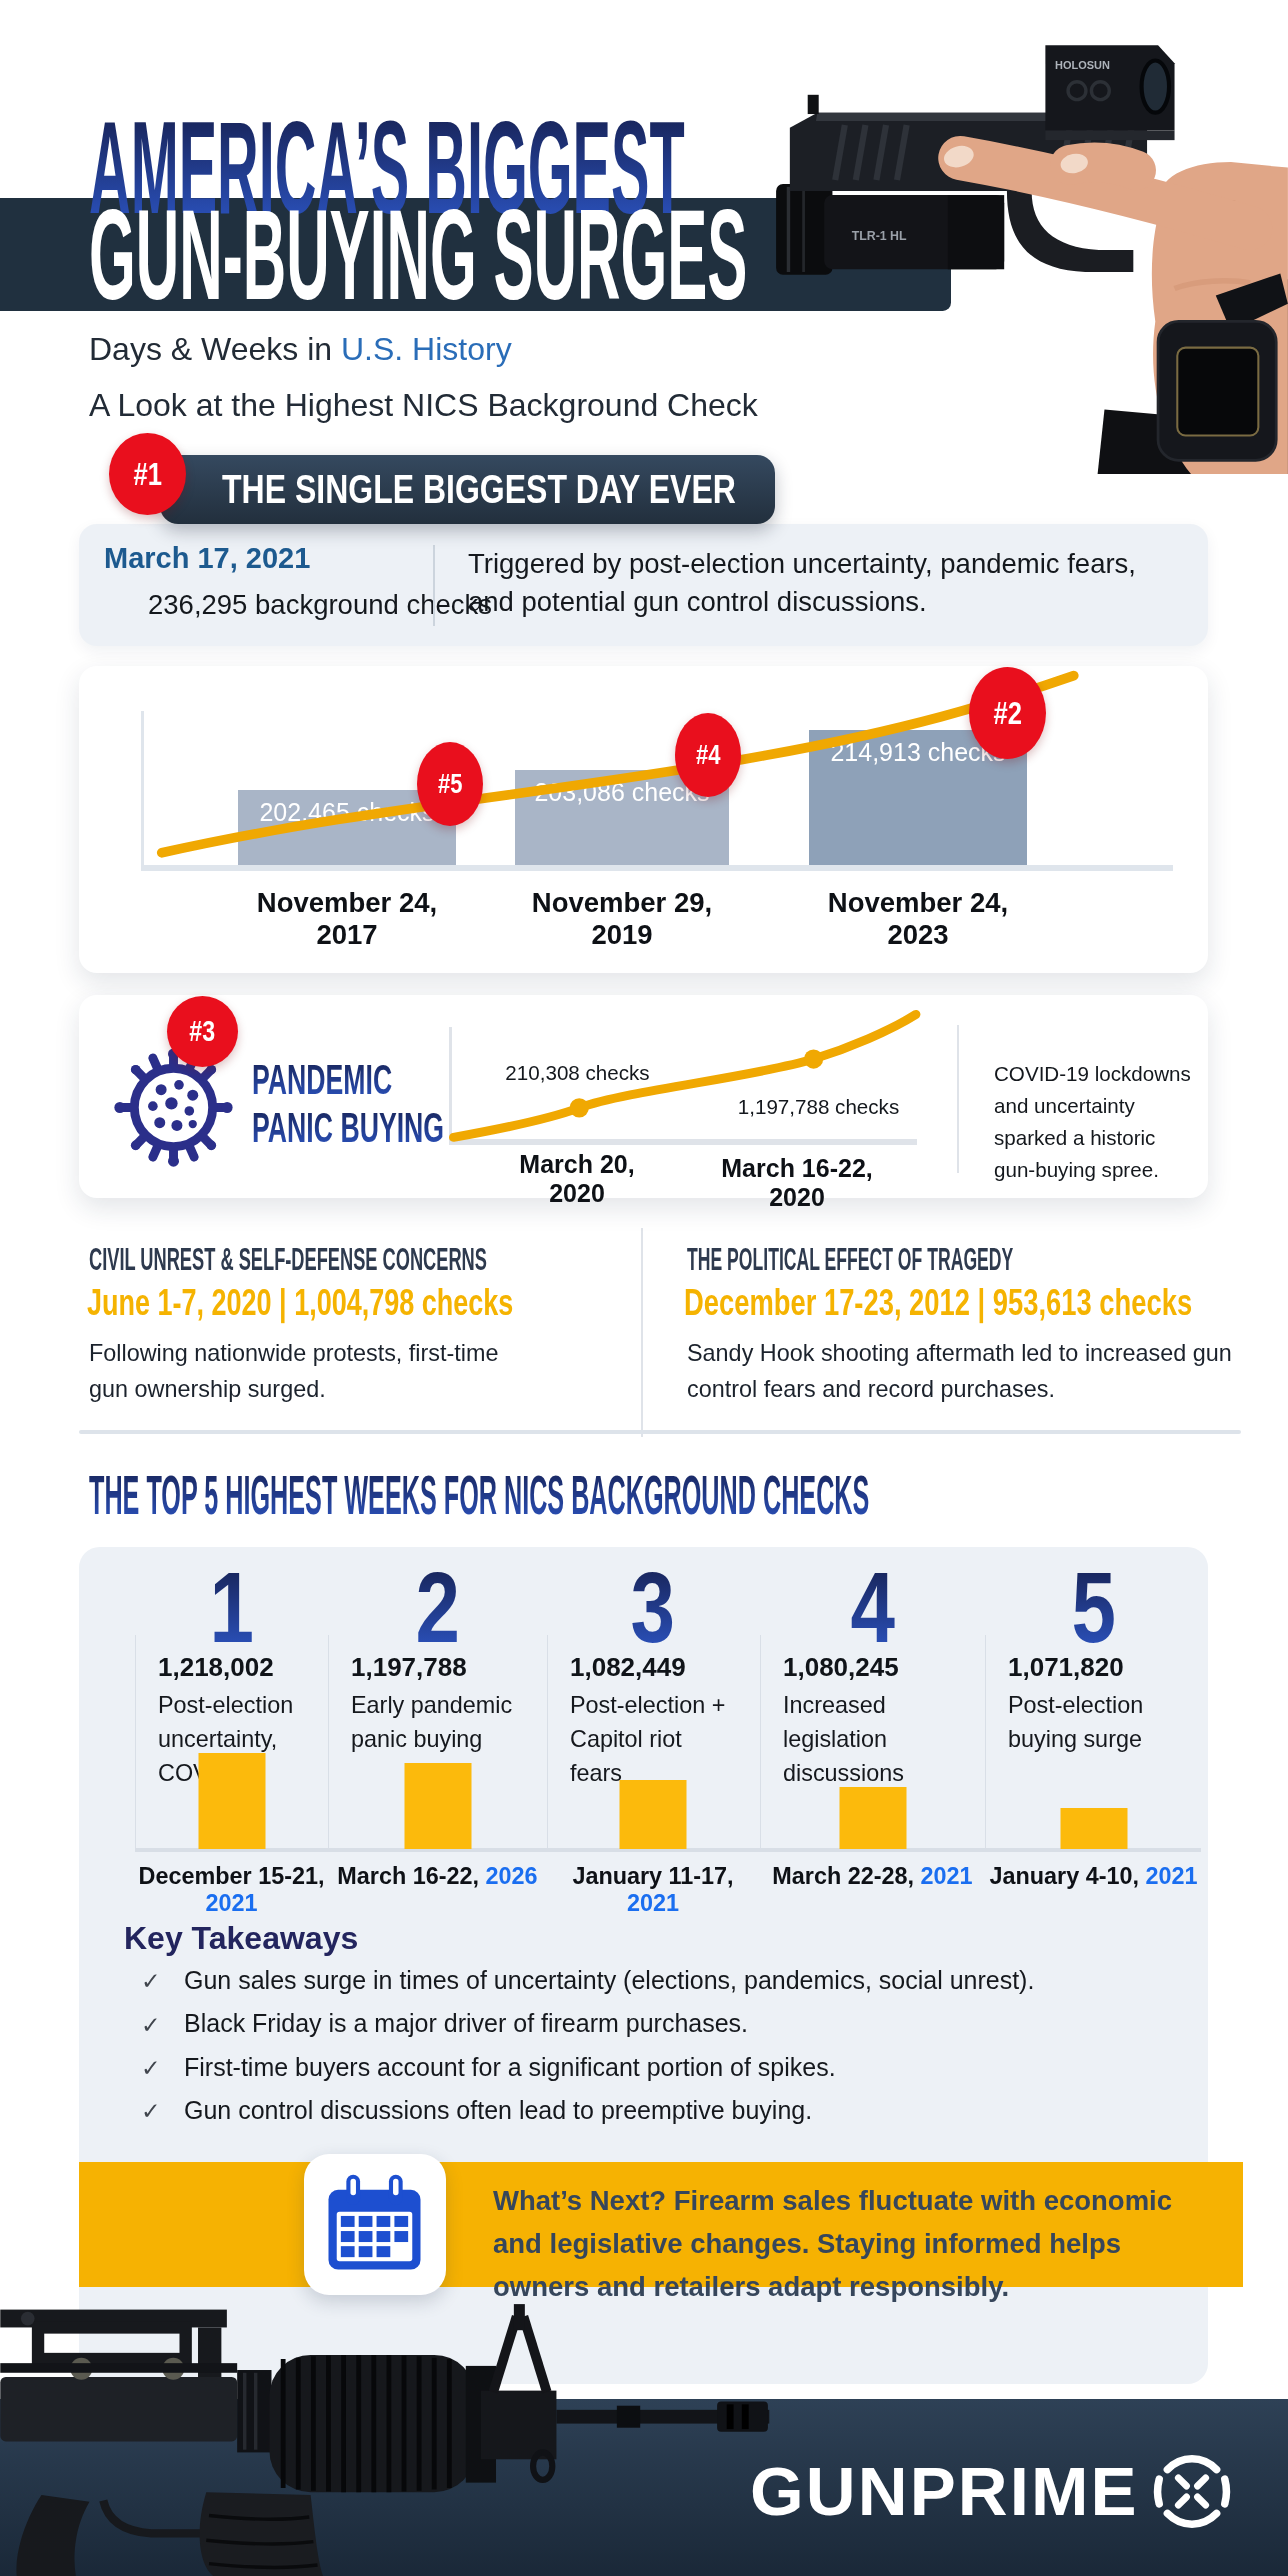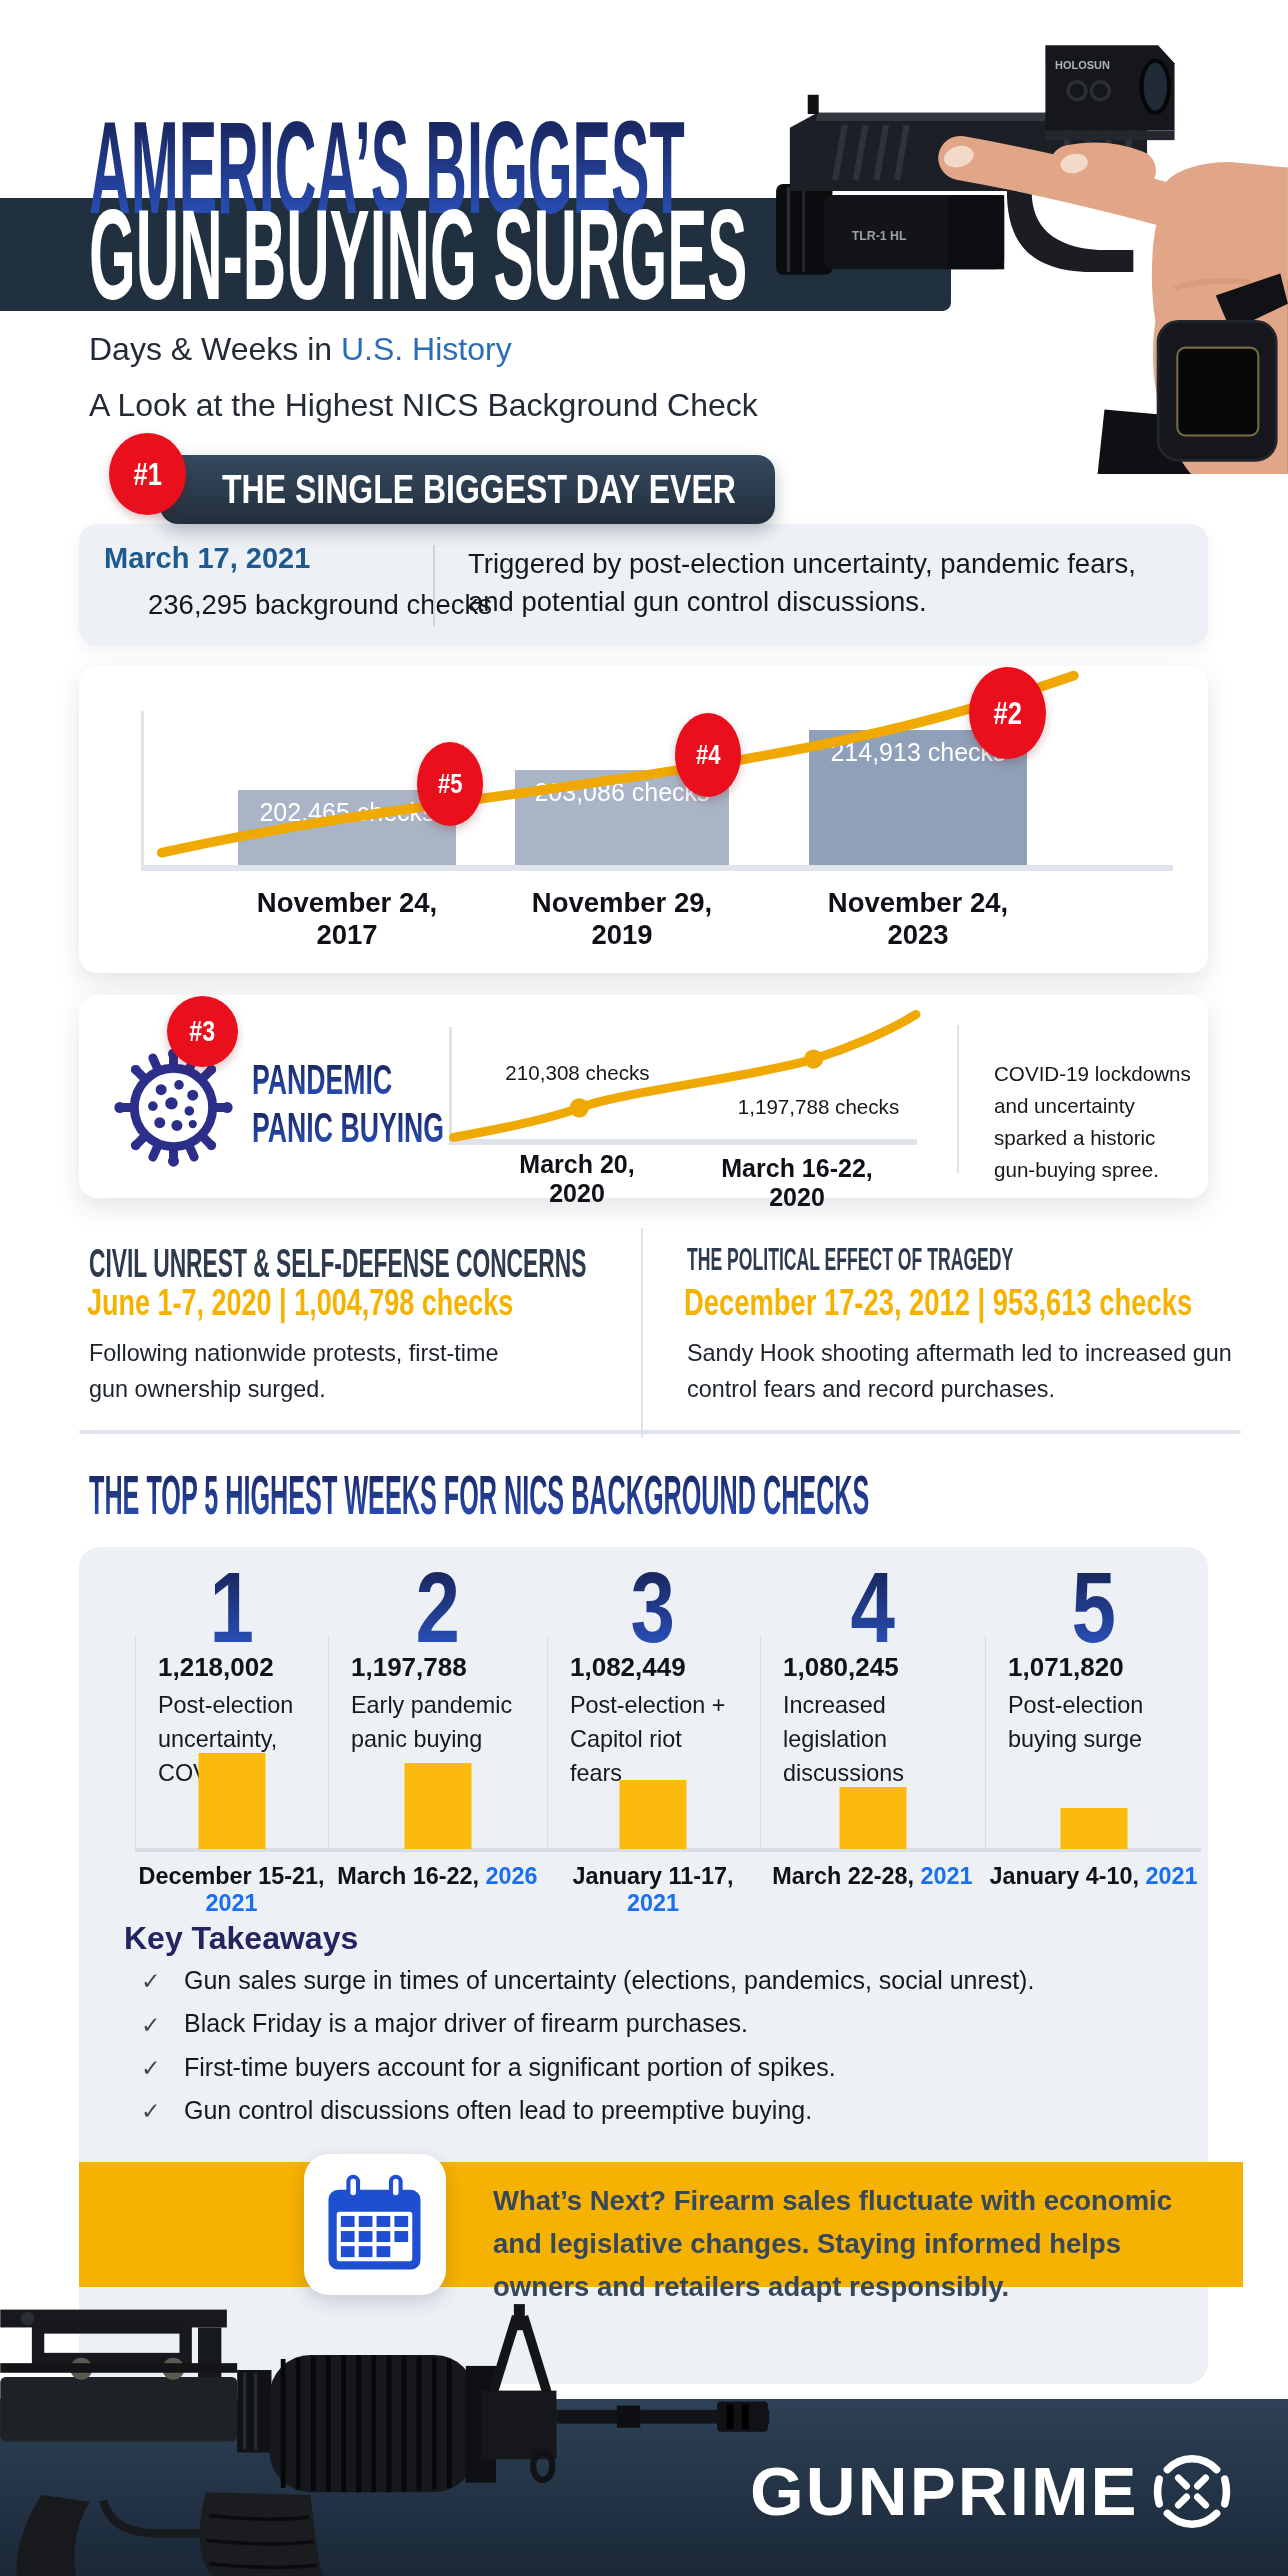--- a/index.html
+++ b/index.html
@@ -210,21 +210,21 @@
     </svg>
     <div class="abs" style="left:416px;top:66px;width:165px;text-align:center;font-size:20.6px;color:#14181d;">210,308 checks</div>
     <div class="abs" style="left:657px;top:100px;width:165px;text-align:center;font-size:20.6px;color:#14181d;">1,197,788 checks</div>
     <div class="abs" style="left:412px;top:155px;width:172px;text-align:center;font-size:25px;font-weight:bold;color:#0e1116;">March 20, 2020</div>
     <div class="abs" style="left:632px;top:159px;width:172px;text-align:center;font-size:25px;font-weight:bold;color:#0e1116;">March 16-22, 2020</div>
 
     <div class="abs" style="left:878px;top:30px;width:2.1px;height:148px;background:#dfe3e9;"></div>
     <div class="abs" style="left:915px;top:63px;width:206px;font-size:20.6px;line-height:32px;color:#14181d;">COVID-19 lockdowns and uncertainty sparked a historic gun-buying spree.</div>
   </div>
 
-  <div class="abs slateheading" style="left:89px;top:1241px;font-size:40px;">
+  <div class="abs slateheading" style="left:89px;top:1241px;font-size:32px;">
     <span class="cond" style="--sx:0.57;">CIVIL UNREST &amp; SELF-DEFENSE CONCERNS</span></div>
   <div class="abs goldstat" style="left:87px;top:1282px;font-size:36px;">
     <span class="cond" style="--sx:0.75;">June 1-7, 2020 | 1,004,798 checks</span></div>
   <div class="abs" style="left:89px;top:1335px;width:419px;font-size:23.4px;line-height:36px;color:#1b222c;">Following nationwide protests, first-time gun ownership surged.</div>
 
   <div class="abs vline" style="left:641px;top:1228px;width:2.1px;height:209px;"></div>
 
   <div class="abs slateheading" style="left:687px;top:1241px;font-size:32px;">
     <span class="cond" style="--sx:0.55;">THE POLITICAL EFFECT OF TRAGEDY</span></div>
   <div class="abs goldstat" style="left:684px;top:1282px;font-size:36px;">

